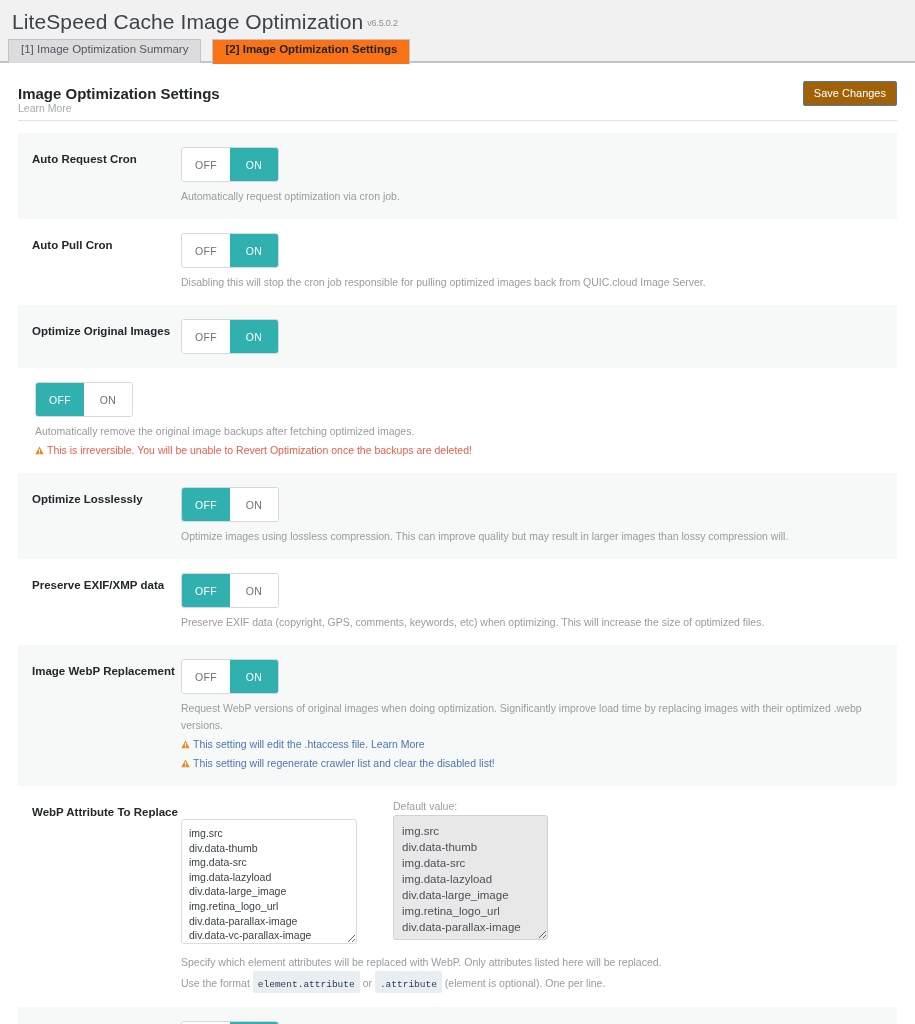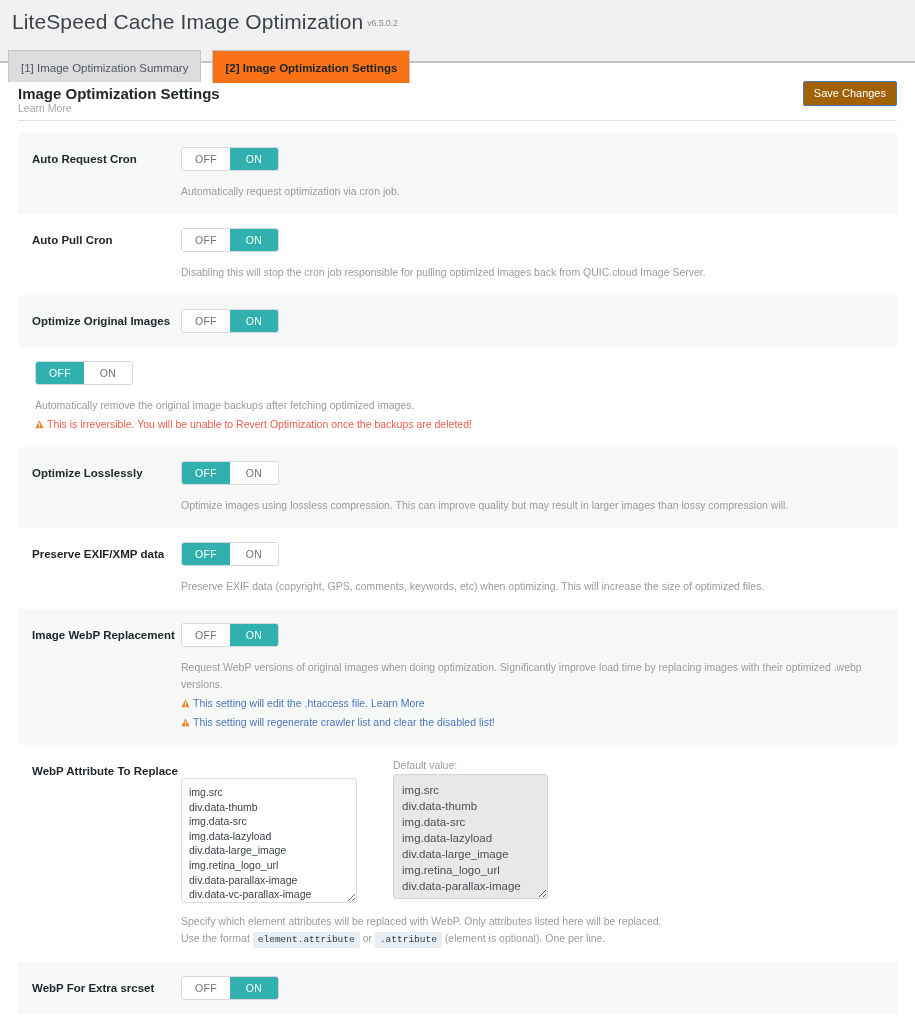--- a/index.html
+++ b/index.html
@@ -36,22 +36,22 @@
   .tab-bar {
     position: relative;
     padding-left: 8px;
     height: 24px;
     border-bottom: 1px solid #c3c4c7;
     font-size: 0;
   }
   .tab {
     display: inline-block;
     position: relative;
-    top: 12px;
-    padding: 10px 12px 7px 12px;
+    top: 1px;
+    padding: 2px 12px 7px 12px;
     font-size: 11.5px;
     color: #50575e;
     background: #dcdcde;
     border: 1px solid #c3c4c7;
     border-bottom: none;
     margin-right: 3px;
     text-decoration: none;
     line-height: 14px;
   }
   .tab.active {
@@ -125,21 +125,21 @@
   }
   .row-body { flex: 1 1 auto; padding-left: 3px; }
 
   
   .toggle {
     display: inline-flex;
     border: 1px solid #d5d8dc;
     border-radius: 3px;
     overflow: hidden;
     background: #fff;
-    height: 24px;
+    height: 35px;
     vertical-align: top;
   }
   .toggle .opt {
     display: flex;
     align-items: center;
     justify-content: center;
     width: 48px;
     font-size: 10.5px;
     color: #6d7278;
     letter-spacing: .4px;
@@ -151,21 +151,21 @@
     background: #30b0ae;
     color: #ffffff;
   }
   .toggle .opt.sel.off { background: #30b0ae; }
 
   
   .desc {
     font-size: 10.5px;
     color: #999b9e;
     line-height: 17px;
-    margin-top: 12px;
+    margin-top: 6px;
   }
   .desc.compact { margin-top: 10px; }
   .note {
     font-size: 10.5px;
     line-height: 17px;
     margin-top: 2px;
   }
   .note.red { color: #e8604c; }
   .note.blue { color: #4a77b8; }
   .warn-icon {
@@ -174,21 +174,21 @@
     margin-right: 3px;
     position: relative;
     top: 1px;
   }
   .code {
     display: inline-block;
     background: #e9eef3;
     color: #2d3c50;
     font-family: "Liberation Mono", monospace;
     font-size: 9.5px;
-    padding: 1px 5px 2px 5px;
+    padding: 7px 5px 2px 5px;
     border-radius: 2px;
     line-height: 13px;
   }
 
   
   .ta-wrap { display: flex; align-items: flex-end; gap: 12px; }
   .ta {
     width: 176px;
     height: 125px;
     border: 1px solid #dcdcdc;

